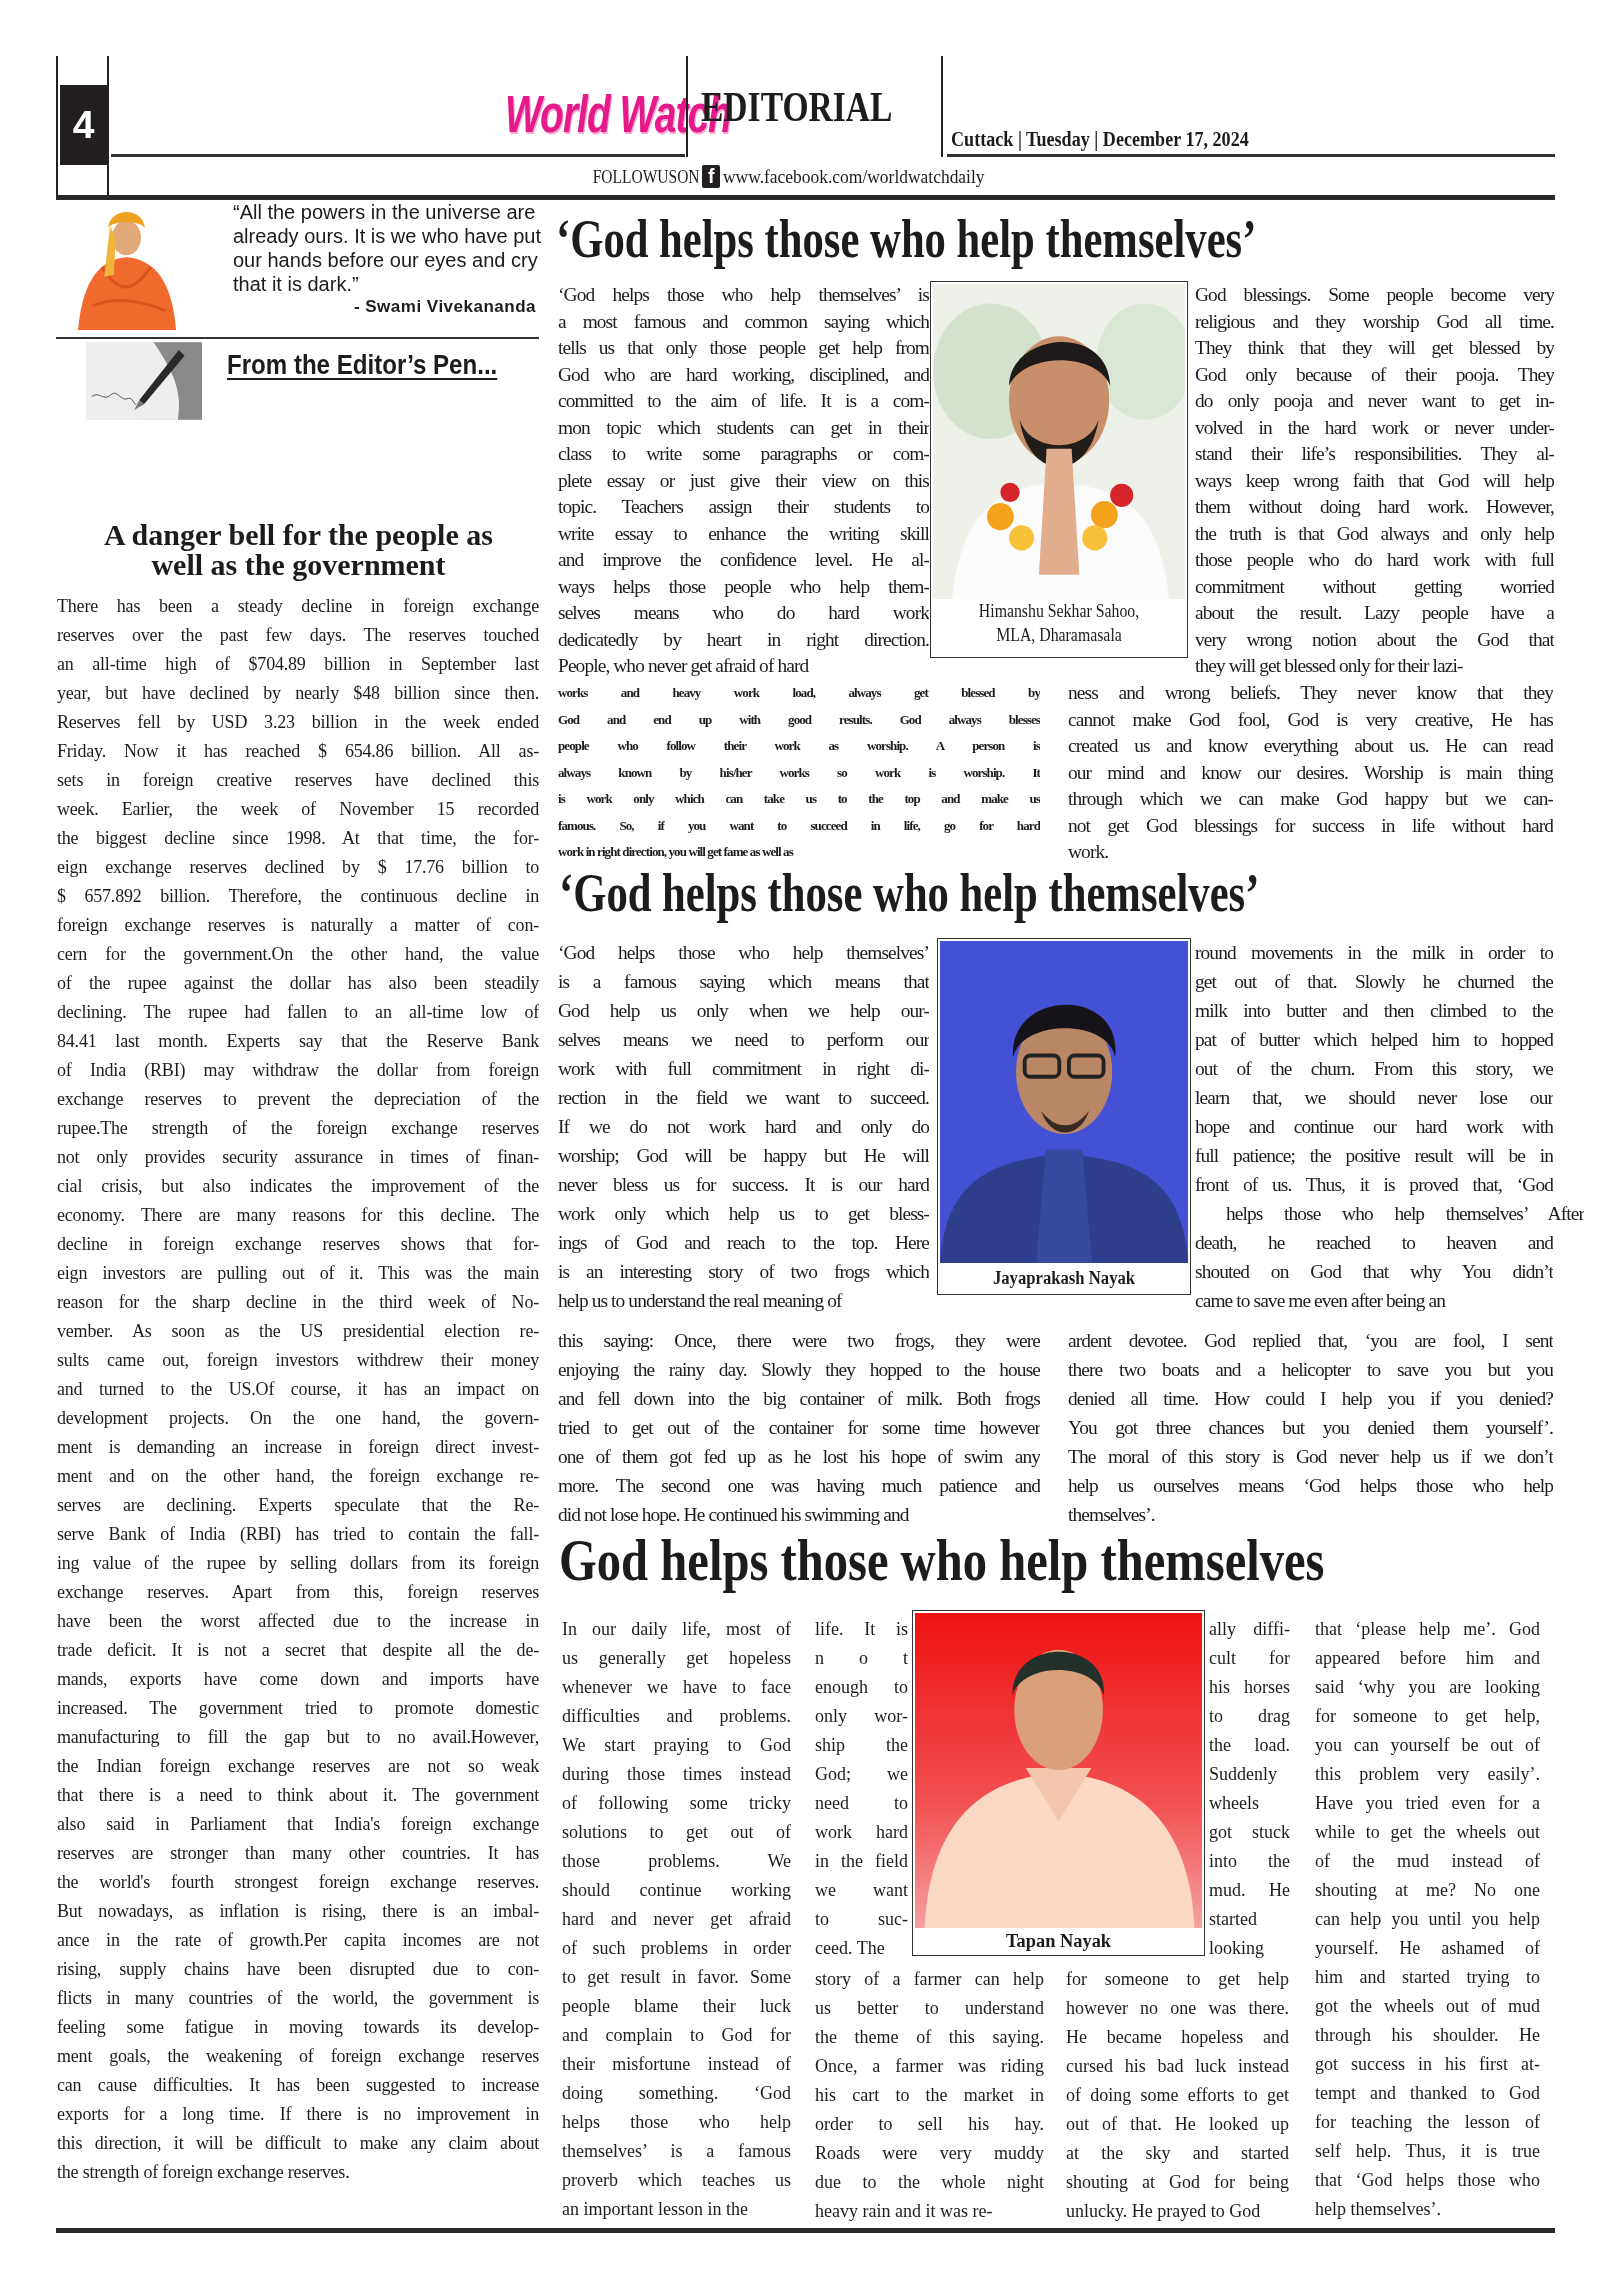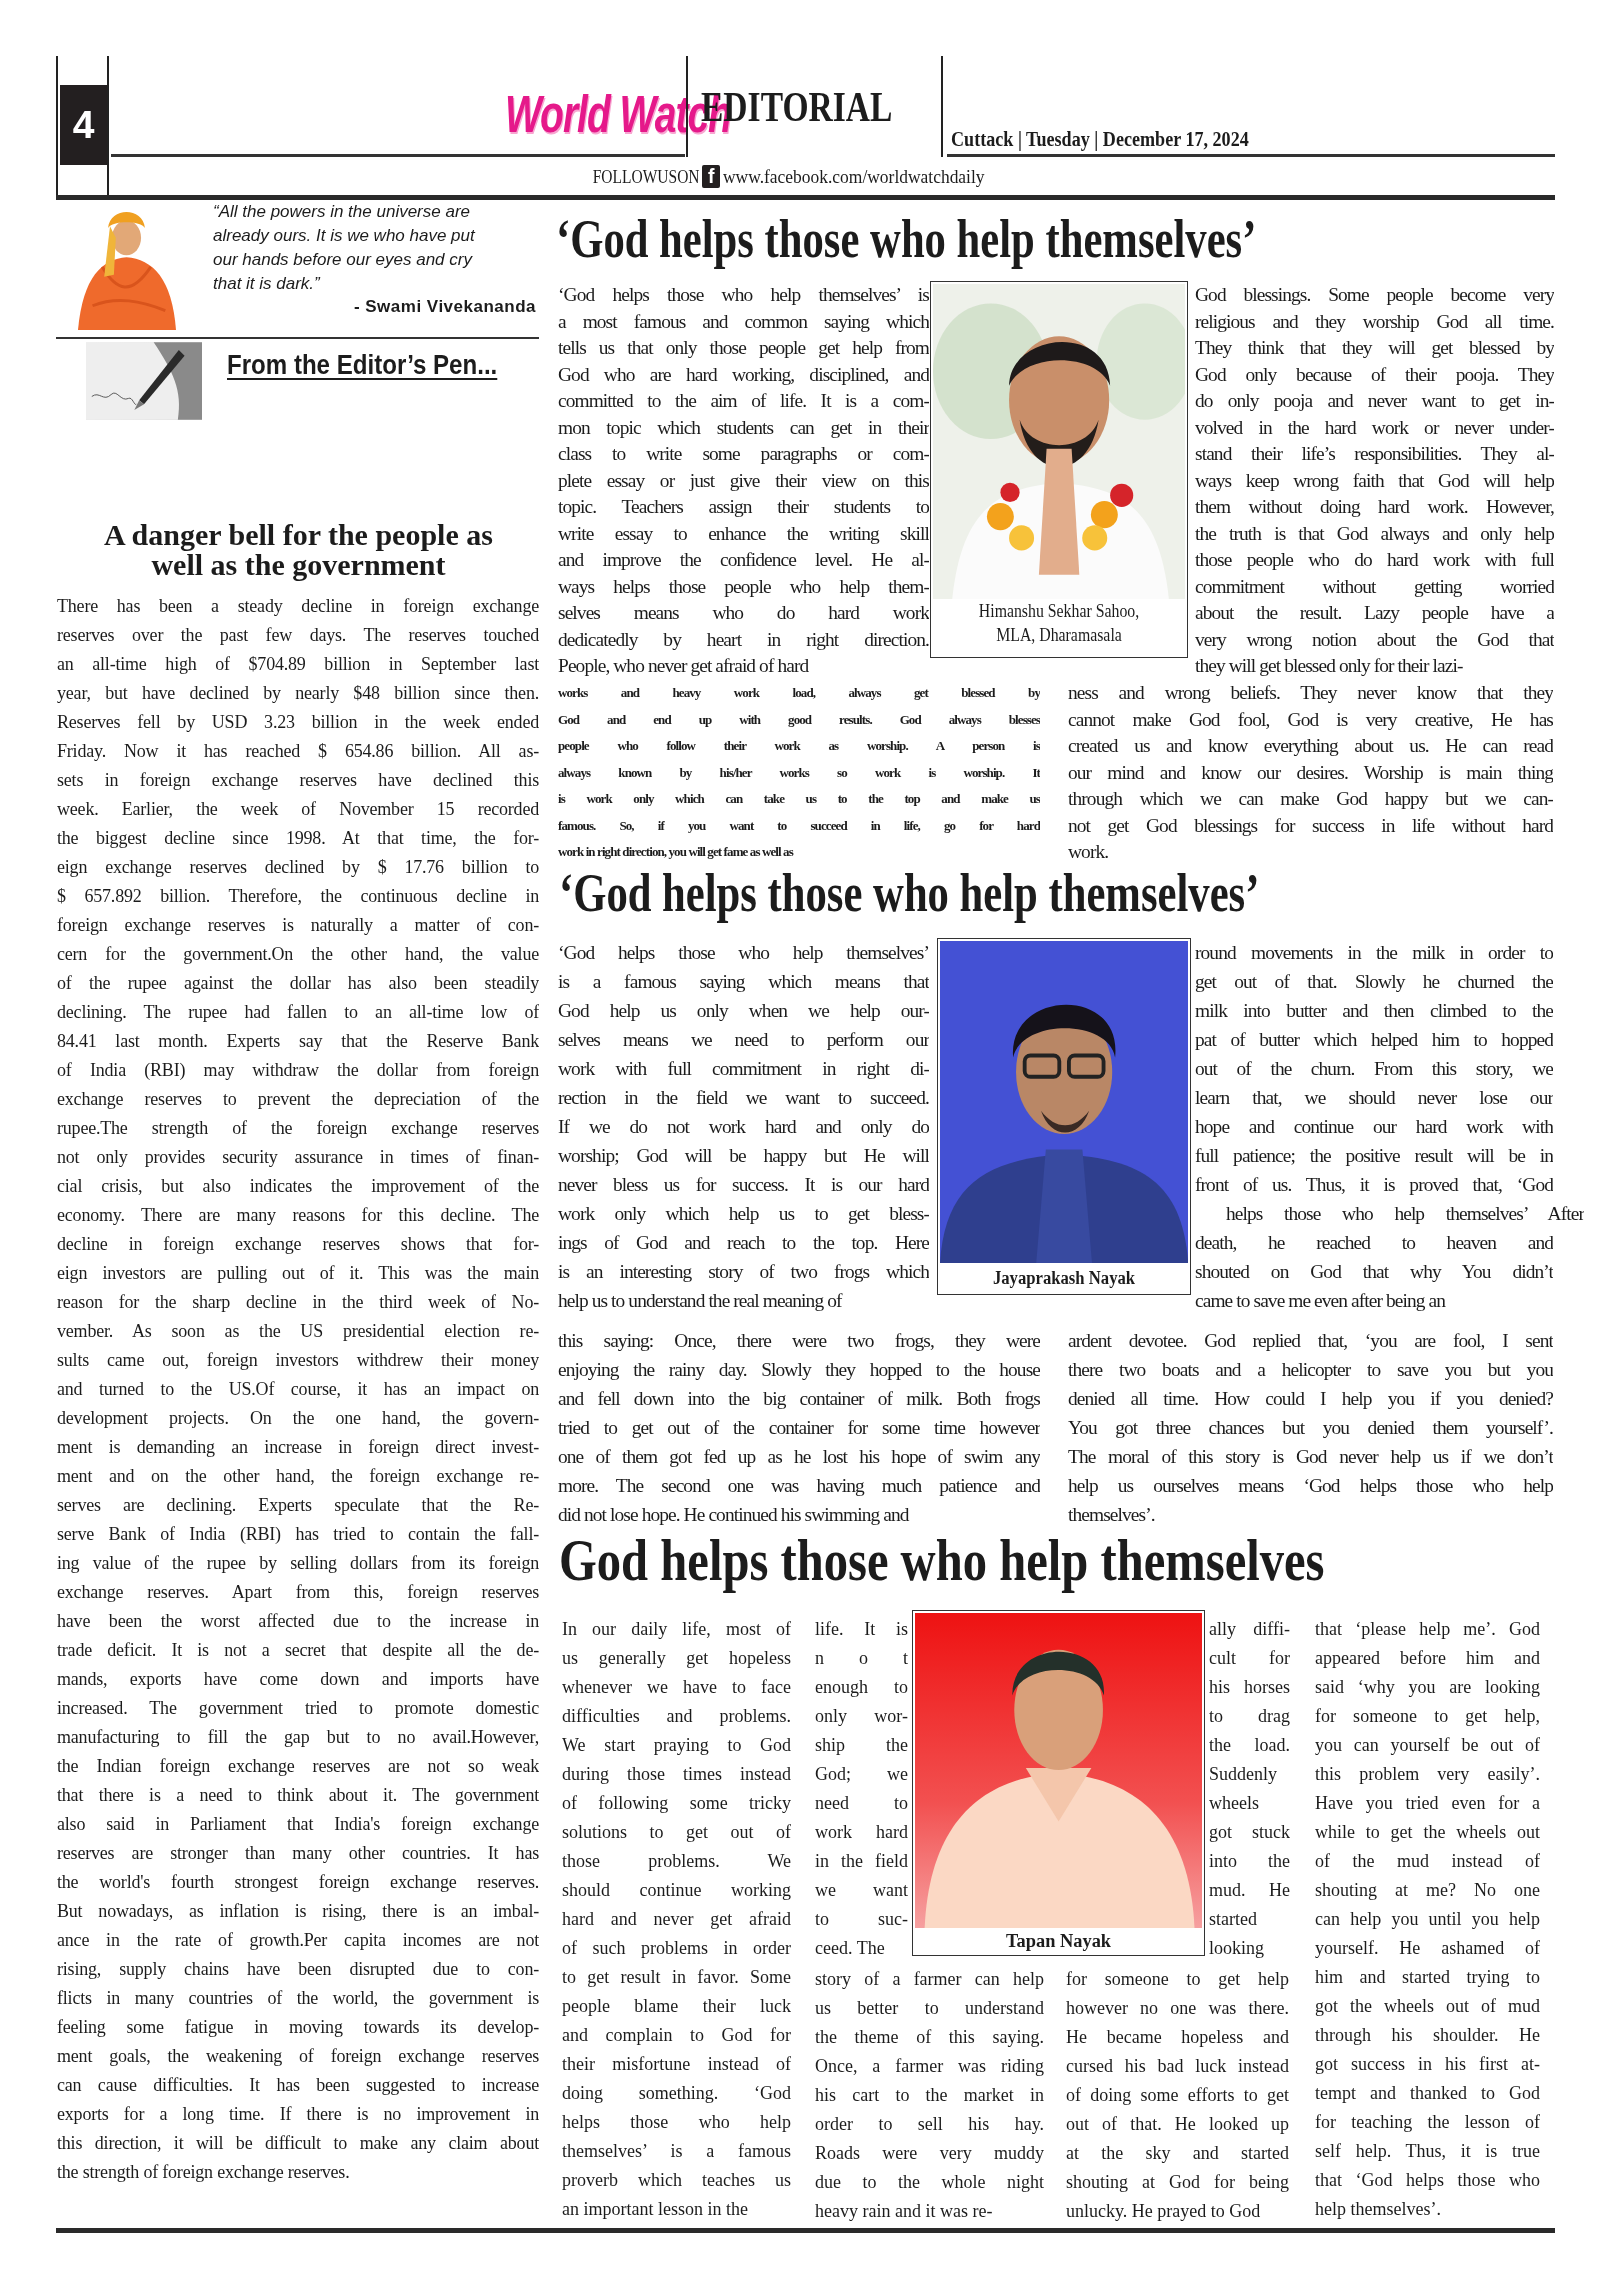--- a/index.html
+++ b/index.html
@@ -14,21 +14,21 @@
   #logo { left:505px; top:85px; font-family:"Liberation Sans", sans-serif; font-weight:bold; font-size:39px; color:#e5198a; letter-spacing:-1px; transform:scaleY(1.35); transform-origin:left top; font-style:italic; text-shadow:1px 1px 0 #f7a6d1; }
   #section-title { left:701px; top:82px; font-family:"Liberation Serif", serif; font-weight:bold; font-size:43px; transform:scaleX(0.78); transform-origin:left top; letter-spacing:0px; }
   #dateline { left:951px; top:127px; font-family:"Liberation Serif", serif; font-weight:bold; font-size:21.3px; transform:scaleX(0.85); transform-origin:left top; white-space:nowrap; }
   #follow { left:566px; top:165px; display:flex; align-items:center; gap:2.9px; font-size:19.4px; white-space:nowrap; }
   #follow .lbl { transform:scaleX(0.8); transform-origin:right center; display:inline-block; }
   #follow .fb { display:inline-flex; width:17.5px; height:23px; background:#231f20; color:#fff; font-family:"Liberation Sans", sans-serif; font-weight:bold; font-size:19.4px; align-items:center; justify-content:center; border-radius:1.9px; }
   #follow .url { transform:scaleX(0.9); transform-origin:left center; display:inline-block; }
 
   
   #swami { left:73px; top:199px; width:107px; height:131px; }
-  #quote { left:213px; top:200px; width:311px; font-family:"Liberation Sans", sans-serif; font-size:17px; line-height:24px;font-style:italic; }
+  #quote { left:233px; top:200px; width:311px; font-family:"Liberation Sans", sans-serif; font-size:20px; line-height:24px; }
   #quote-author { left:330px; top:297px; width:206px; text-align:right; font-family:"Liberation Sans", sans-serif; font-weight:bold; font-size:17px; letter-spacing:0.5px; }
 
   
   #pen-img { left:86px; top:342px; width:116px; height:78px; background:linear-gradient(135deg,#f2f2f2,#e4e4e4 60%,#cfcfcf); overflow:hidden; }
   #pen-label { left:227px; top:349px; font-family:"Liberation Sans", sans-serif; font-weight:bold; font-size:28px; text-decoration:underline; text-underline-offset:3.9px; transform:scaleX(0.86); transform-origin:left top; white-space:nowrap; }
   #ed-title { left:56px; top:406px; width:485px; text-align:center; font-weight:bold; font-size:49px; line-height:50px; }
   #ed-sub { left:56px; top:520px; width:485px; text-align:center; font-weight:bold; font-size:30px; line-height:30px; }
 
   .col { position:absolute; font-family:"Liberation Serif", serif; }
   .col .ln { display:block; white-space:nowrap; text-align:justify; text-align-last:justify; overflow:hidden; }
@@ -128,21 +128,21 @@
   <div>A danger bell for the people as</div>
   <div>well as the government</div>
 </div>
 <div id="ed-body" class="col">
     <span class="ln" style="width: 100%;">There has been a steady decline in foreign exchange</span>
     <span class="ln" style="width: 100%;">reserves over the past few days. The reserves touched</span>
     <span class="ln" style="width: 100%;">an all-time high of $704.89 billion in September last</span>
     <span class="ln" style="width: 100%;">year, but have declined by nearly $48 billion since then.</span>
     <span class="ln" style="width: 100%;">Reserves fell by USD 3.23 billion in the week ended</span>
     <span class="ln" style="width: 100%;">Friday. Now it has reached $ 654.86 billion. All as-</span>
-    <span class="ln" style="width: 100%;">sets in foreign exchange reserves have declined this</span>
+    <span class="ln" style="width: 100%;">sets in foreign creative reserves have declined this</span>
     <span class="ln" style="width: 100%;">week. Earlier, the week of November 15 recorded</span>
     <span class="ln" style="width: 100%;">the biggest decline since 1998. At that time, the for-</span>
     <span class="ln" style="width: 100%;">eign exchange reserves declined by $ 17.76 billion to</span>
     <span class="ln" style="width: 100%;">$ 657.892 billion. Therefore, the continuous decline in</span>
     <span class="ln" style="width: 100%;">foreign exchange reserves is naturally a matter of con-</span>
     <span class="ln" style="width: 100%;">cern for the government.On the other hand, the value</span>
     <span class="ln" style="width: 100%;">of the rupee against the dollar has also been steadily</span>
     <span class="ln" style="width: 100%;">declining. The rupee had fallen to an all-time low of</span>
     <span class="ln" style="width: 100%;">84.41 last month. Experts say that the Reserve Bank</span>
     <span class="ln" style="width: 100%;">of India (RBI) may withdraw the dollar from foreign</span>

